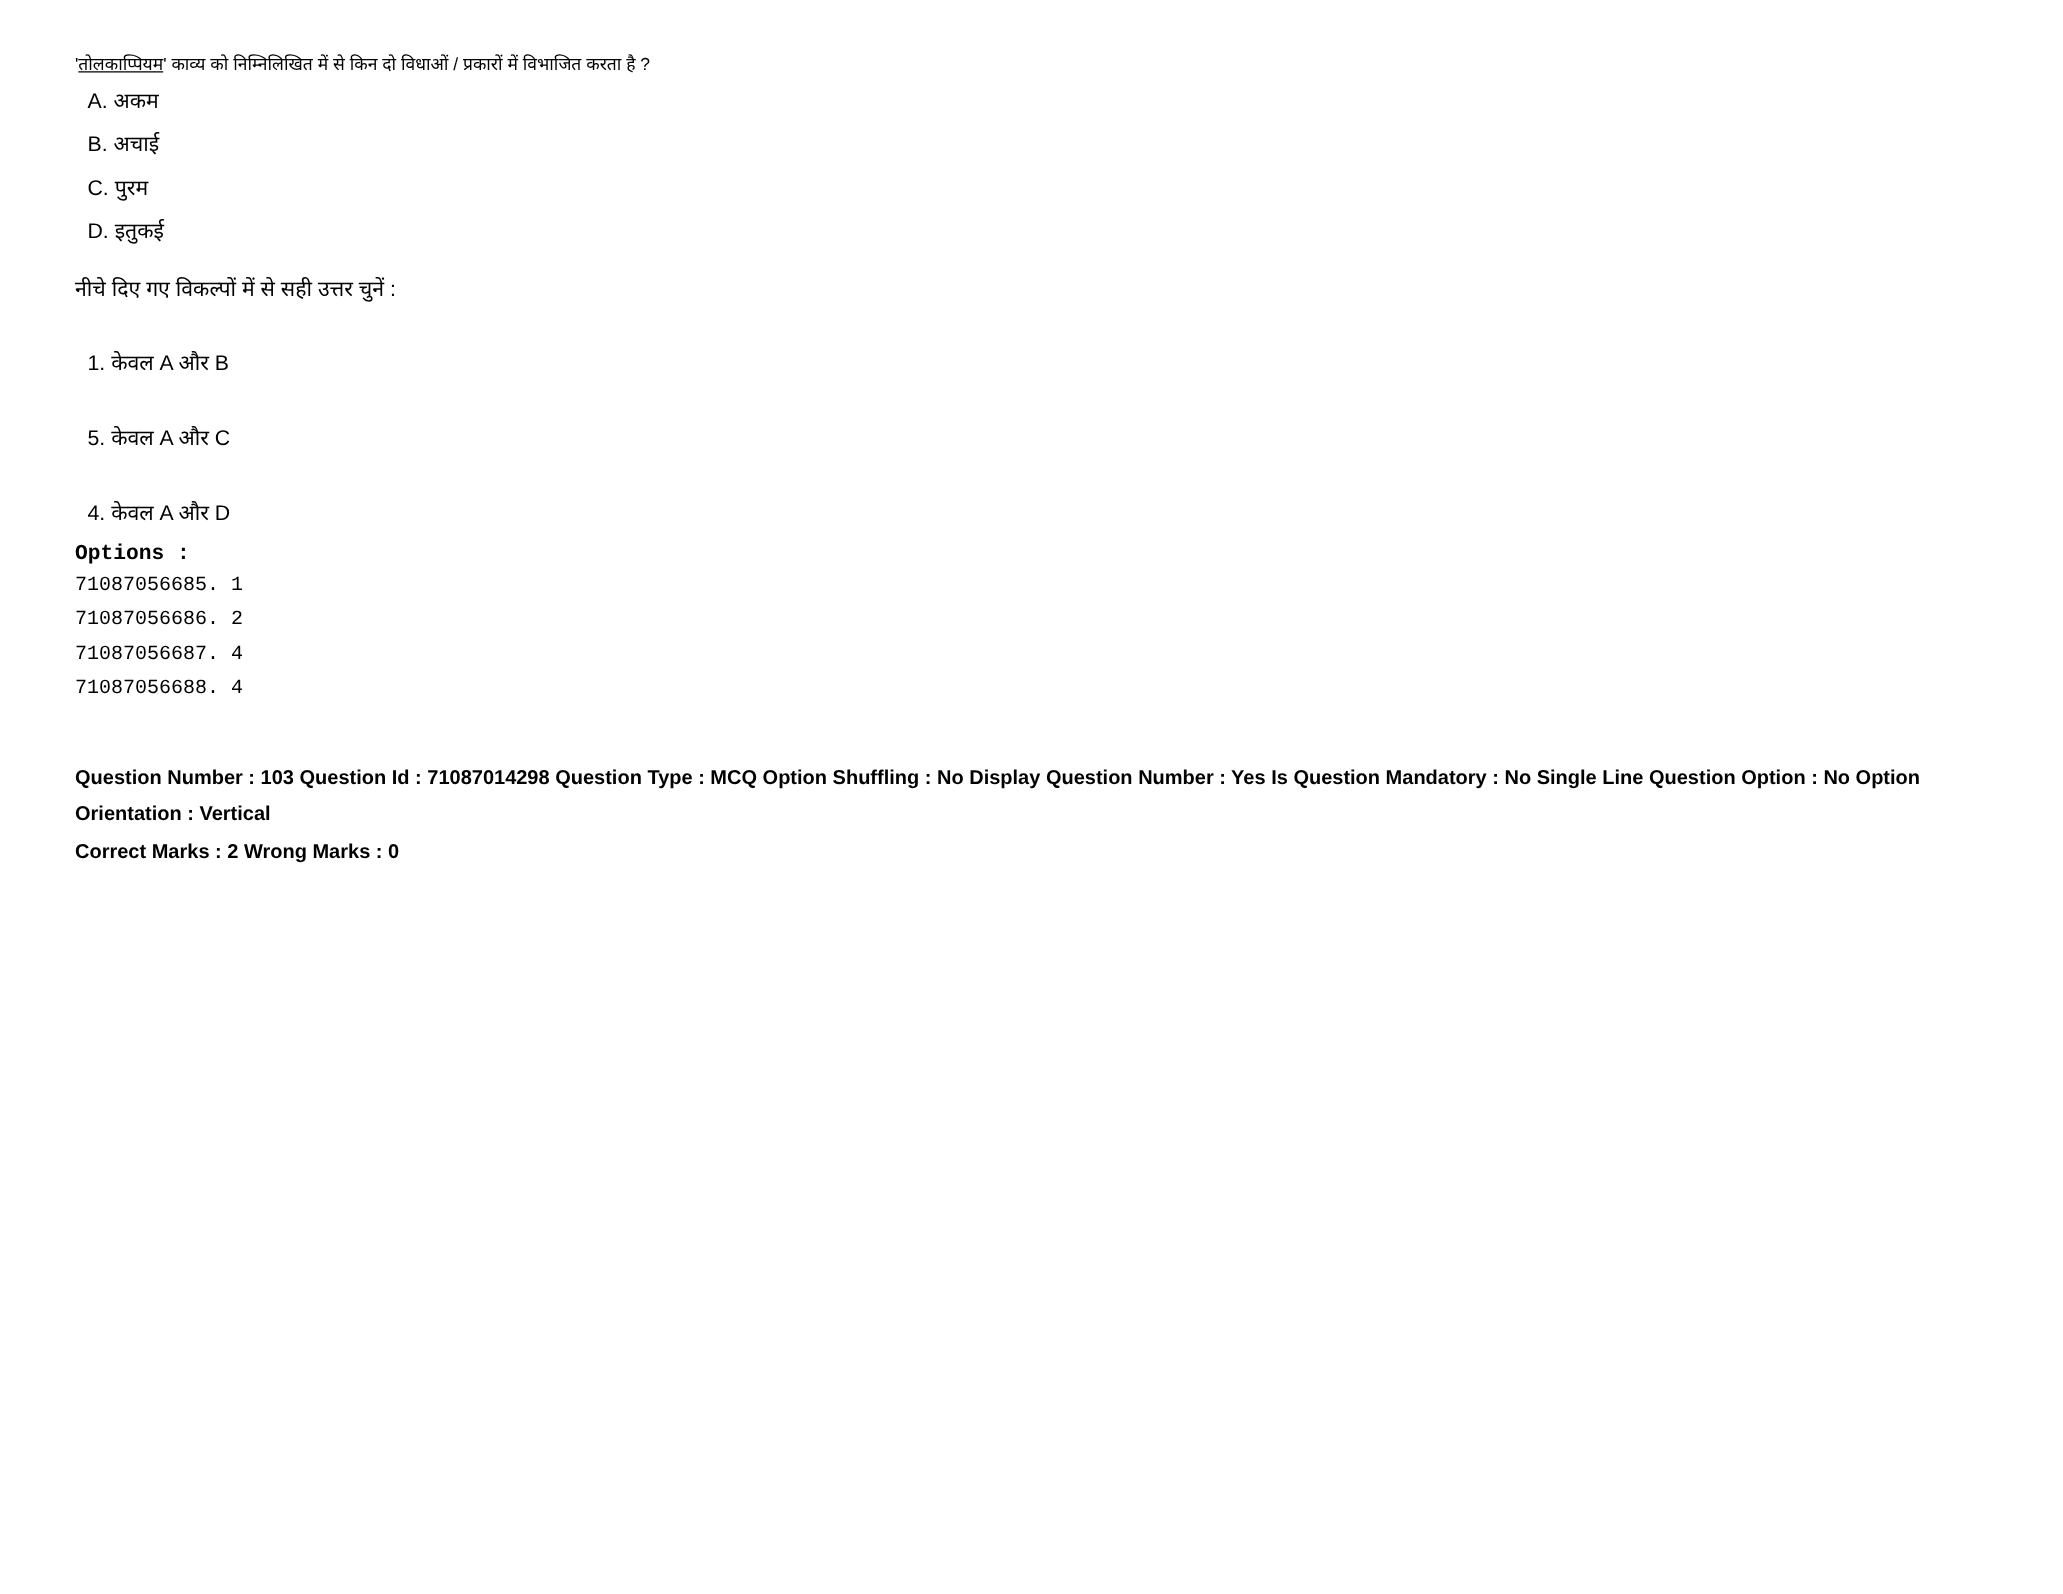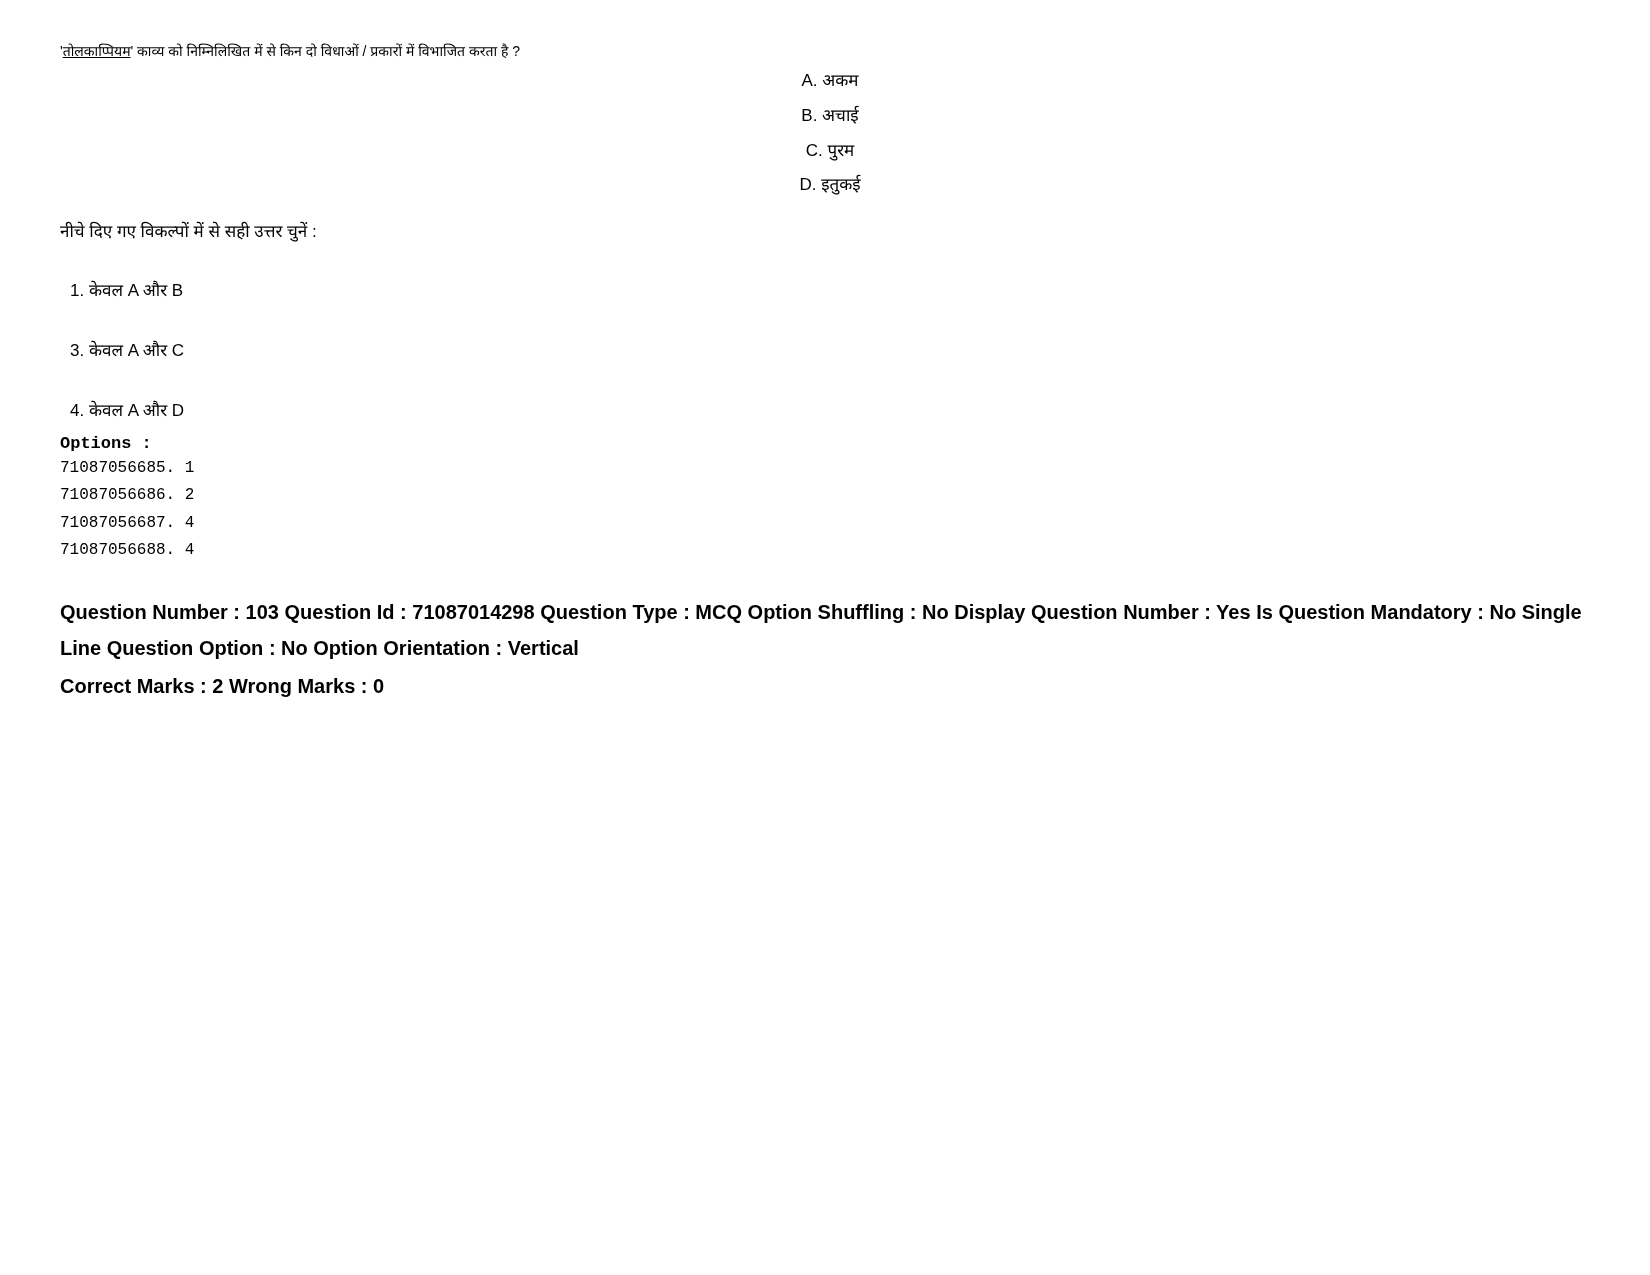--- a/index.html
+++ b/index.html
@@ -22,21 +22,20 @@
       margin-bottom: 4px;
     }
     .question-text u {
       text-decoration: underline;
     }
     .option-item {
       font-size: 17px;
       line-height: 1.8;
       margin-bottom: 4px;
       padding-left: 10px;
-      text-align: center;
     }
     .sub-question {
       font-size: 17px;
       line-height: 1.8;
       margin-top: 16px;
       margin-bottom: 6px;
     }
     .numbered-options {
       padding-left: 10px;
       margin-bottom: 6px;
@@ -53,22 +52,22 @@
     .options-label {
       font-weight: bold;
       font-size: 17px;
       margin-bottom: 2px;
     }
     .option-code {
       font-size: 16px;
       line-height: 1.7;
     }
     .metadata {
-      margin-top: 30px;
-      font-size: 20px;
+      margin-top: 45px;
+      font-size: 16px;
       line-height: 1.8;
       font-weight: bold;
     }
     .metadata-line {
       margin-bottom: 2px;
     }
   </style>
 </head>
 <body>
 
@@ -80,21 +79,21 @@
 
   <div class="option-item">A.  अकम</div>
   <div class="option-item">B.  अचाई</div>
   <div class="option-item">C.  पुरम</div>
   <div class="option-item">D.  इतुकई</div>
 
   <div class="sub-question">नीचे दिए गए विकल्पों में से सही उत्तर चुनें :</div>
 
   <div class="numbered-options">
     <div class="numbered-option">1. केवल A और B</div>
-    <div class="numbered-option">3. केवल A और C</div>
+    <div class="numbered-option">5. केवल A और C</div>
     <div class="numbered-option">4. केवल A और D</div>
   </div>
 
   <div class="options-section">
     <div class="options-label">Options :</div>
     <div class="option-code">71087056685. 1</div>
     <div class="option-code">71087056686. 2</div>
     <div class="option-code">71087056687. 4</div>
     <div class="option-code">71087056688. 4</div>
   </div>

